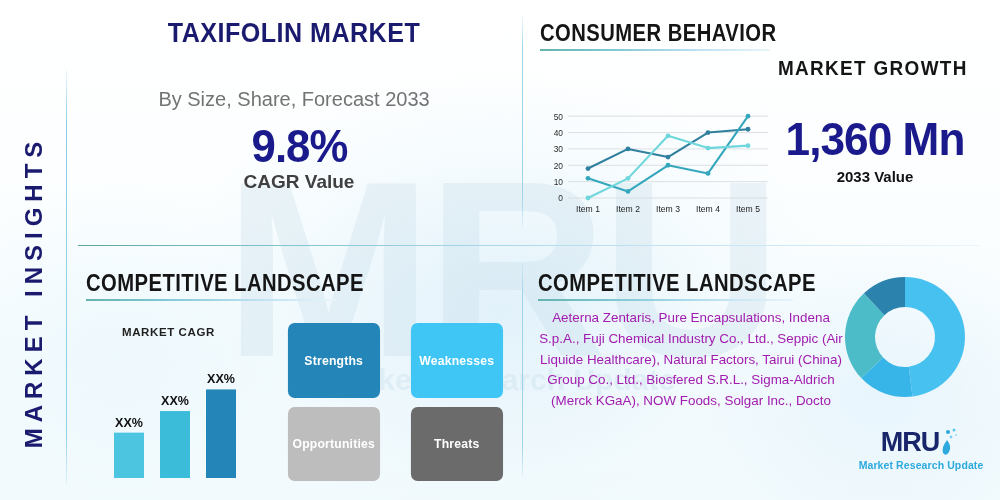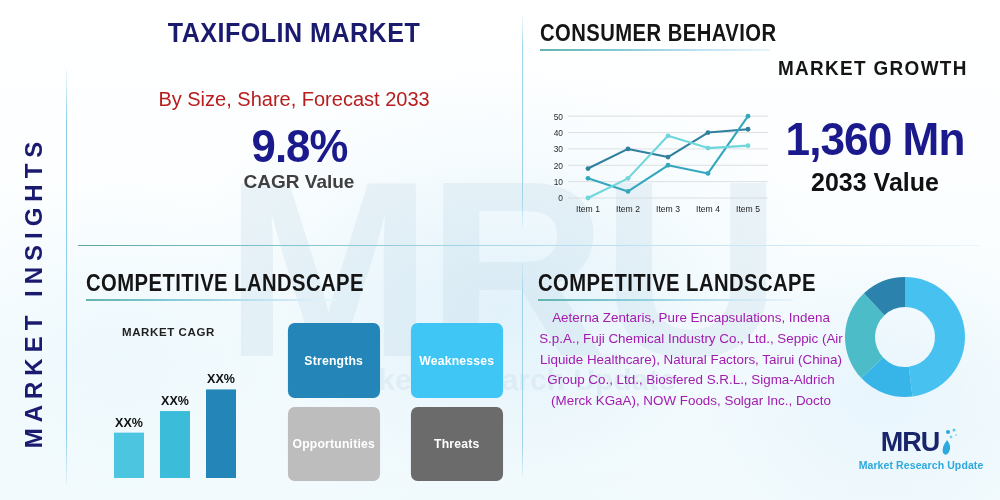--- a/index.html
+++ b/index.html
@@ -82,21 +82,21 @@
   
   .title-main{
     position:absolute; left:84px; top:18px; width:420px;
     text-align:center;
     font-size:27px; font-weight:700; letter-spacing:.5px;
     color:#1a1a6e;
     transform:scaleX(.93);
   }
   .subtitle{
     position:absolute; left:84px; top:88px; width:420px;
-    text-align:center; font-size:20px; color:#b91c1c; font-weight:400;
+    text-align:center; font-size:20px; color:#737373; font-weight:400;
   }
   .stat-row{
     position:absolute; left:84px; top:122px; width:430px;
     display:flex; justify-content:space-around; align-items:flex-start;
   }
   .stat-num{
     font-size:46px; font-weight:700; color:#1a1a8c;
     line-height:1.05; text-align:center; letter-spacing:-1px;
     transform:scaleX(.95);
   }
@@ -112,21 +112,21 @@
     font-size:21px; font-weight:700; letter-spacing:1.5px; color:#151515;
     transform:scaleX(.9); transform-origin:left center; white-space:nowrap;
   }
   .mg-num{
     position:absolute; left:760px; top:112px; width:230px;
     text-align:center; font-size:46px; font-weight:700; color:#1a1a8c;
     letter-spacing:-1px; transform:scaleX(.96);
   }
   .mg-lbl{
     position:absolute; left:760px; top:168px; width:230px;
-    text-align:center; font-size:25px; font-weight:700; color:#111;
+    text-align:center; font-size:15px; font-weight:700; color:#111;
   }
 
   
   .linechart{ position:absolute; left:540px; top:100px; width:232px; height:122px; }
 
   
   .cl-head-l{ position:absolute; left:86px; top:270px; width:250px; }
   .ms-label{
     position:absolute; left:122px; top:326px;
     font-size:11.5px; font-weight:700; letter-spacing:.6px; color:#1f1f1f;

